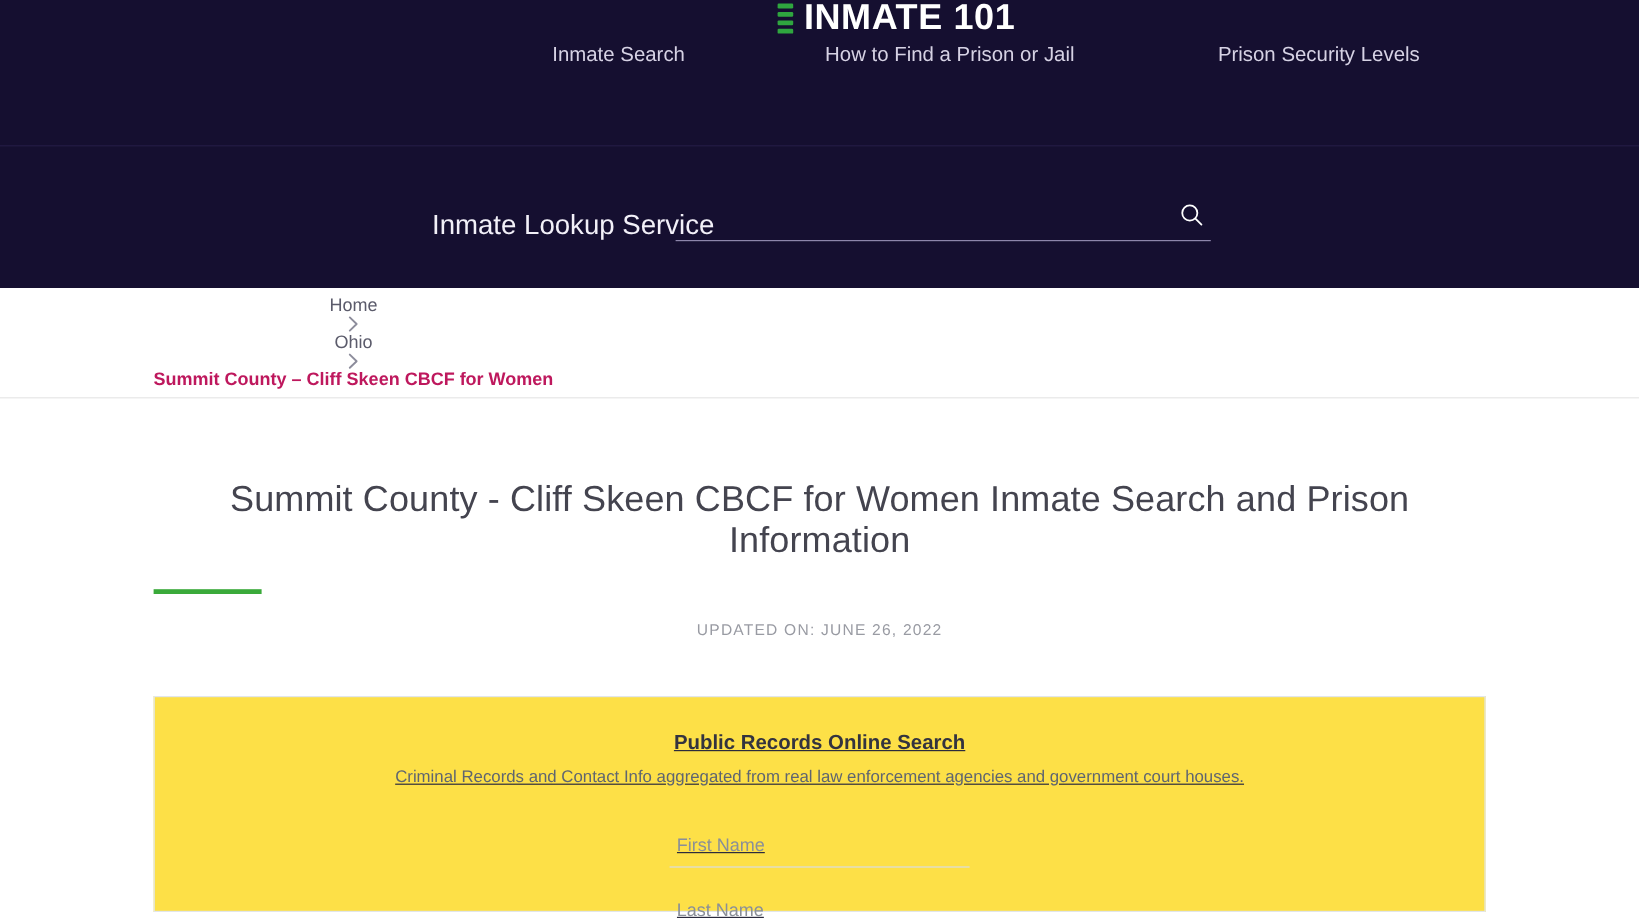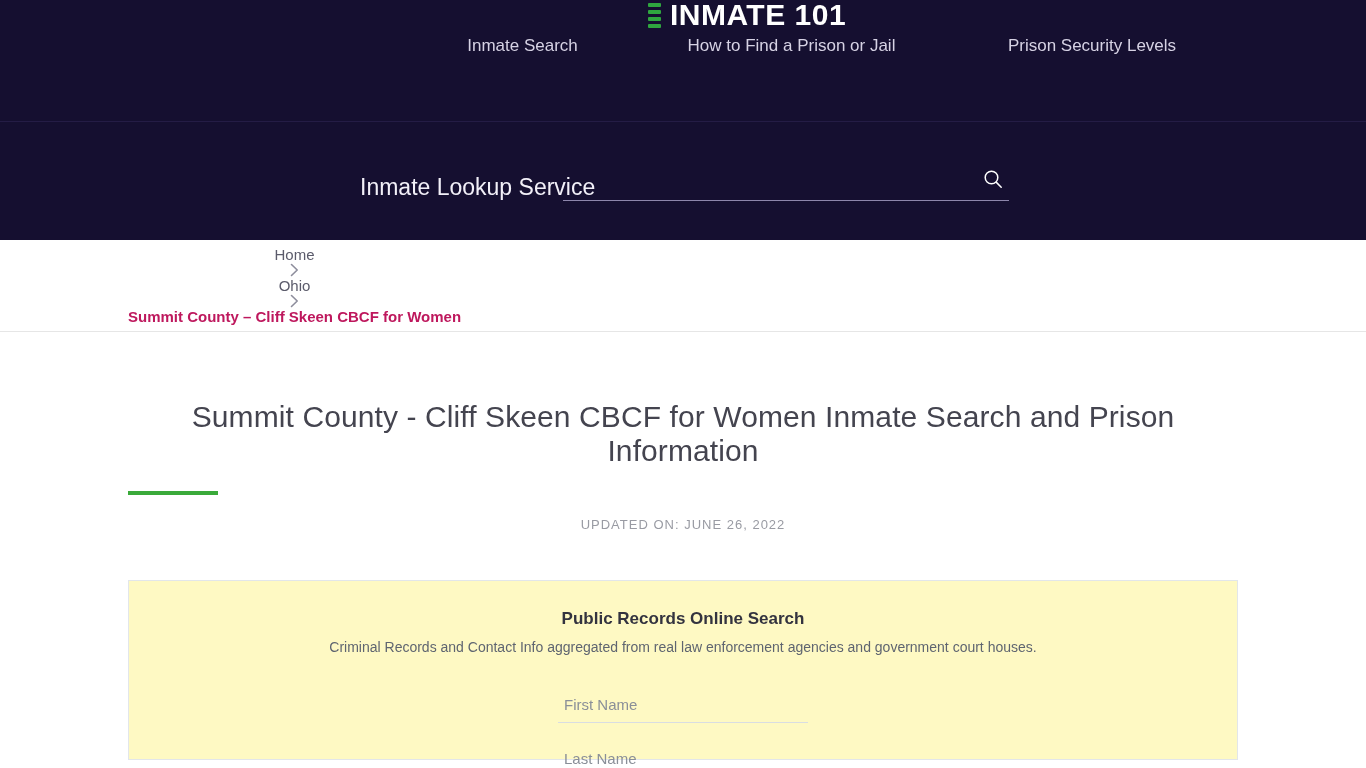--- a/index.html
+++ b/index.html
@@ -63,21 +63,21 @@
     font-weight: bold;
     letter-spacing: 0.5px;
     line-height: 1;
     white-space: nowrap;
   }
 
   .main-nav {
     display: flex;
     align-items: center;
     margin-left: 152px;
-    gap: 4px;
+    gap: 11px;
     justify-content: center;
   }
 
   .nav-link {
     color: #d6d2e4;
     font-size: 17px;
     text-decoration: none;
     white-space: nowrap;
     padding: 6px 0;
   }
@@ -195,23 +195,24 @@
     font-size: 13px;
     letter-spacing: 1px;
     margin-top: 22px;
     text-transform: uppercase;
   }
 
   
   .records-panel {
     margin-top: 48px;
     border: 1px solid #e2e6ea;
-    background: #fef9c3;
+    background: #fde047;
     padding: 28px 38px 40px 38px;
     height: 180px;
+    text-decoration: underline;
   }
   .panel-heading {
     text-align: center;
     font-size: 17px;
     font-weight: bold;
     color: #33333f;
   }
   .panel-sub {
     text-align: center;
     font-size: 14px;

